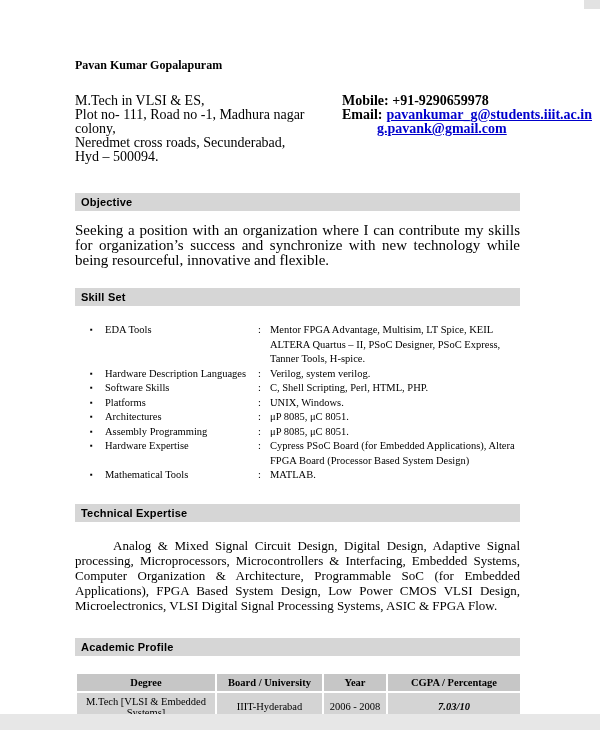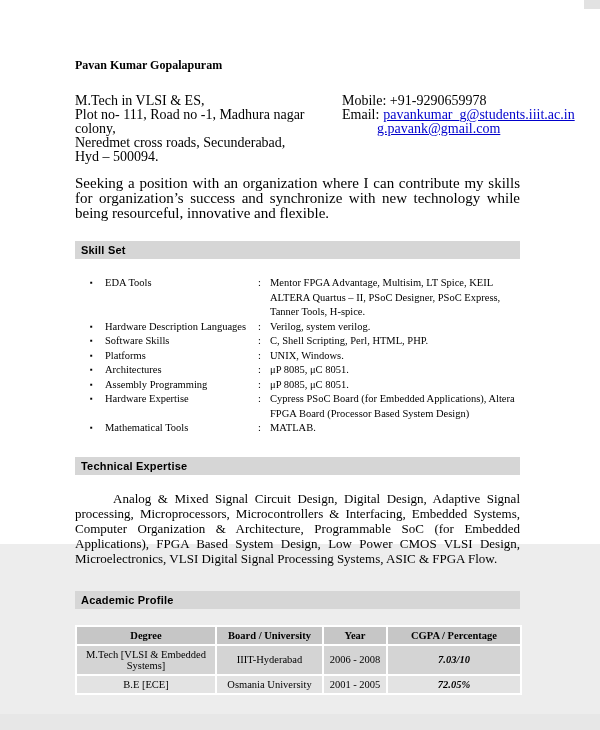--- a/index.html
+++ b/index.html
@@ -6,21 +6,21 @@
   html, body { width: 600px; height: 730px; }
   body {
     background: #ededed;
     font-family: "Liberation Serif", serif;
     color: #000;
     position: relative;
   }
   .page {
     position: absolute;
     top: 0; left: 0;
-    width: 600px; height: 544px;
+    width: 600px; height: 714px;
     background: #ffffff;
   }
   .corner-notch {
     position: absolute;
     top: 0; right: 0;
     width: 16px; height: 9px;
     background: #e2e2e2;
   }
   .bottom-gutter {
     position: absolute;
@@ -36,21 +36,21 @@
     font-weight: bold;
     margin-bottom: 21px;
   }
   .contact {
     display: flex;
     font-size: 14px;
     line-height: 14px;
     gap: 32px;
   }
   .contact-left { width: 235px; flex: 0 0 235px; }
-  .contact-right { flex: 1; }
+  .contact-right { flex: 1; font-weight: bold; }
   .email-label { margin-right: 4px; }
   .email2 { padding-left: 35px; }
   a.link {
     color: #0000cc;
     text-decoration: underline;
     cursor: pointer;
   }
   .section-bar {
     background: #d6d6d6;
     font-family: "Liberation Sans", sans-serif;
@@ -132,20 +132,23 @@
         <div>Mobile: +91-9290659978</div>
         <div>
           <span class="email-label">Email:</span><a class="link">pavankumar_g@students.iiit.ac.in</a>
         </div>
         <div class="email2">
           <a class="link">g.pavank@gmail.com</a>
         </div>
       </div>
     </div>
 
+    <div class="section-bar bar-objective">
+      <span>Objective</span>
+    </div>
     <p class="objective-text">Seeking a position with an organization where I can contribute my skills for organization’s success and synchronize with new technology while being resourceful, innovative and flexible.</p>
 
     <div class="section-bar bar-skillset">
       <span>Skill Set</span>
     </div>
 
     <div class="skills">
       <div class="skill-row">
         <span class="bullet">▪</span>
         <span class="skill-label">EDA Tools</span>

